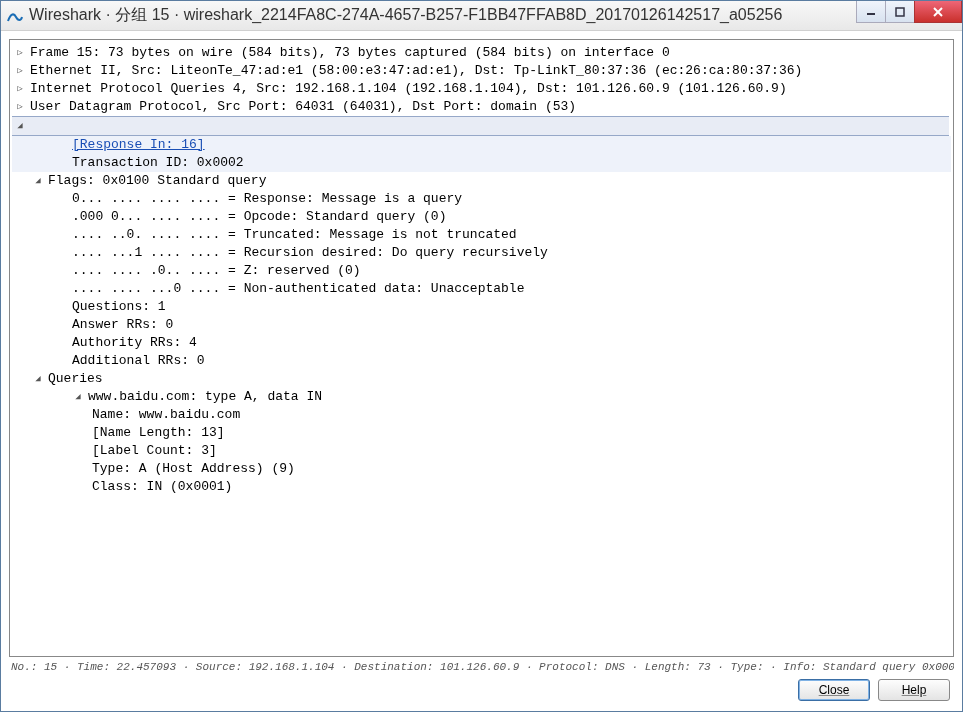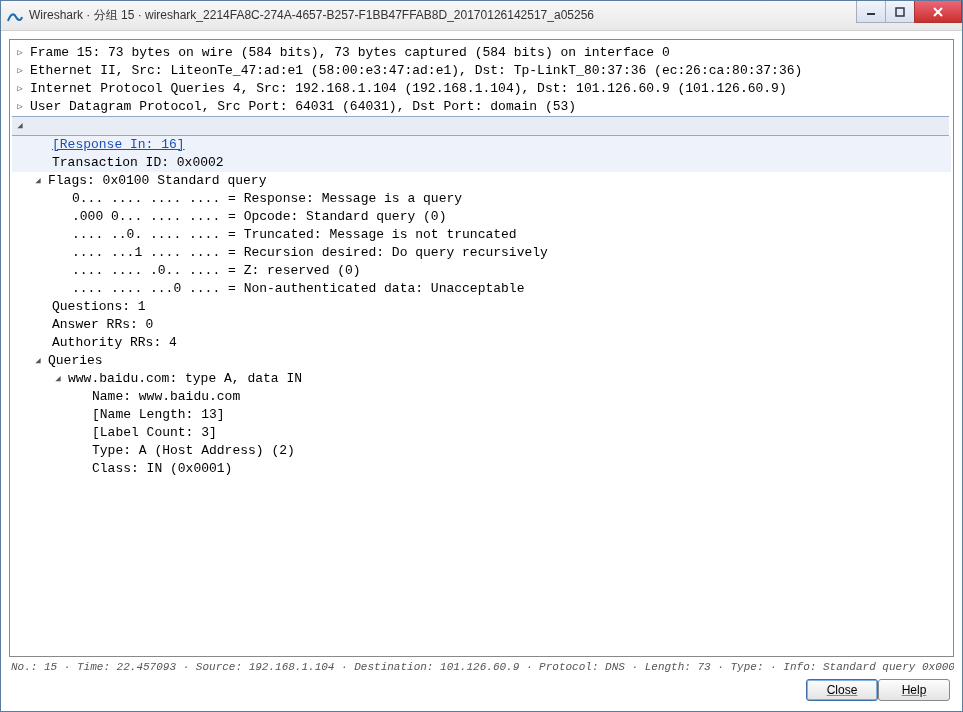--- a/index.html
+++ b/index.html
@@ -21,21 +21,21 @@
     padding-left: 6px;
     position: relative;
   }
   .titlebar .app-icon {
     width: 16px; height: 16px;
     margin-right: 6px;
     display: inline-block;
   }
   .titlebar .title-text {
     color: #333;
-    font-size: 12px;
+    font-size: 16px;
     white-space: nowrap;
     overflow: hidden;
   }
   .window-controls {
     position: absolute;
     right: 0; top: 0;
     display: flex;
     height: 22px;
   }
   .win-btn {
@@ -81,21 +81,21 @@
     width: 12px;
     display: inline-flex;
     align-items: center;
     justify-content: center;
     color: #555;
     user-select: none;
     font-size: 9px;
     margin-right: 4px;
   }
   .indent-1 { padding-left: 20px; }
-  .indent-2 { padding-left: 40px; align-items: flex-end; }
+  .indent-2 { padding-left: 60px; align-items: flex-end; }
   .indent-3 { padding-left: 60px; }
   .indent-4 { padding-left: 80px; }
   .sel-outer {
     background: #e8ecf5;
     border-top: 1px solid #96a8c8;
     border-bottom: 1px solid #96a8c8;
     margin-right: 2px;
   }
   .sel-highlight {
     background: #eef2fa;
@@ -109,20 +109,21 @@
     font-size: 11px;
     font-style: italic;
     color: #555;
     padding: 4px 2px 6px 2px;
     white-space: nowrap;
     overflow: hidden;
   }
   .button-row {
     display: flex;
     justify-content: flex-end;
+    gap: 8px;
     padding-right: 4px;
     padding-bottom: 2px;
   }
   .dlg-btn {
     min-width: 72px;
     height: 22px;
     background: linear-gradient(to bottom, #fdfdfd, #e4e4e4);
     border: 1px solid #888;
     border-radius: 3px;
     font-size: 12px;
@@ -205,33 +206,34 @@
     <div class="row indent-3"><span>0... .... .... .... = Response: Message is a query</span></div>
     <div class="row indent-3"><span>.000 0... .... .... = Opcode: Standard query (0)</span></div>
     <div class="row indent-3"><span>.... ..0. .... .... = Truncated: Message is not truncated</span></div>
     <div class="row indent-3"><span>.... ...1 .... .... = Recursion desired: Do query recursively</span></div>
     <div class="row indent-3"><span>.... .... .0.. .... = Z: reserved (0)</span></div>
     <div class="row indent-3"><span>.... .... ...0 .... = Non-authenticated data: Unacceptable</span></div>
 
     <div class="row indent-2"><span>Questions: 1</span></div>
     <div class="row indent-2"><span>Answer RRs: 0</span></div>
     <div class="row indent-2"><span>Authority RRs: 4</span></div>
+    <div class="row indent-2"><span>Additional RRs: 0</span></div>
 
     <div class="row indent-1">
       <span class="twisty">◢</span>
       <span>Queries</span>
     </div>
     <div class="row indent-2">
       <span class="twisty">◢</span>
       <span>www.baidu.com: type A, data IN</span>
     </div>
     <div class="row indent-4"><span>Name: www.baidu.com</span></div>
     <div class="row indent-4"><span>[Name Length: 13]</span></div>
     <div class="row indent-4"><span>[Label Count: 3]</span></div>
-    <div class="row indent-4"><span>Type: A (Host Address) (2)</span></div>
+    <div class="row indent-4"><span>Type: A (Host Address) (9)</span></div>
     <div class="row indent-4"><span>Class: IN (0x0001)</span></div>
 
   </div>
 
   <div class="status-line">No.: 15 · Time: 22.457093 · Source: 192.168.1.104 · Destination: 101.126.60.9 · Protocol: DNS · Length: 73 · Type:  · Info: Standard query 0x0002 A www.baidu.com</div>
 
   <div class="button-row">
     <button class="dlg-btn default">Close</button>
     <button class="dlg-btn">Help</button>
   </div>

